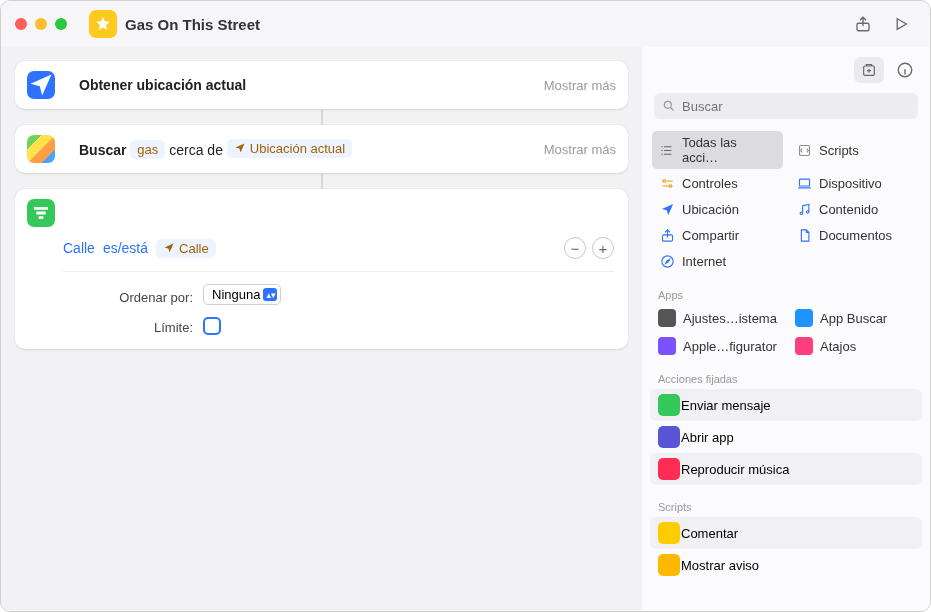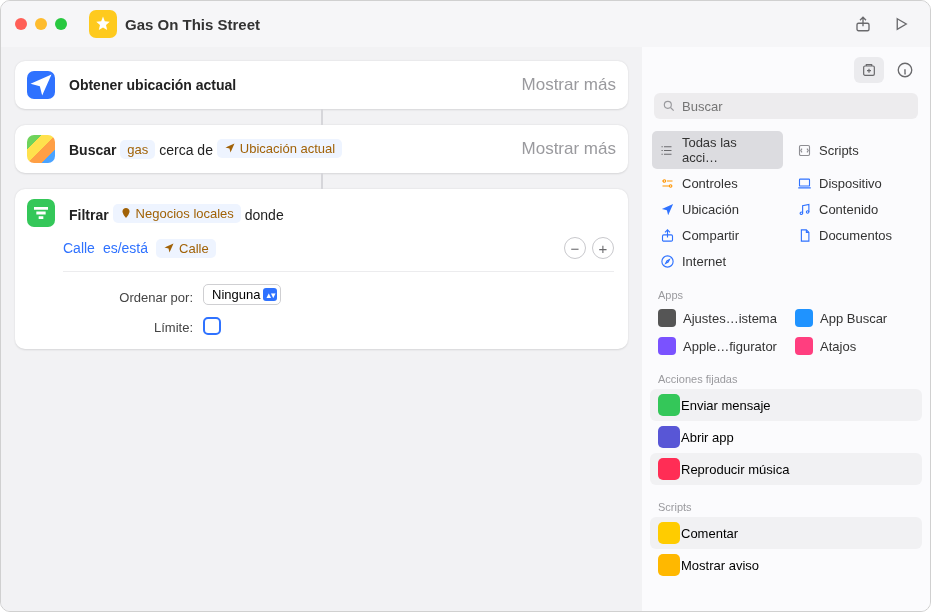--- a/index.html
+++ b/index.html
@@ -13,31 +13,31 @@
 .app-badge svg { width: 18px; height: 18px; }
 .title { font-weight: 600; font-size: 15px; color: #333; }
 .title-spacer { flex: 1; }
 .tb-btn { width: 30px; height: 26px; display: flex; align-items: center; justify-content: center; color: #6a6a6d; border-radius: 5px; }
 .tb-btn svg { width: 18px; height: 18px; }
 .body { flex: 1; display: flex; min-height: 0; }
 .editor { flex: 1; padding: 14px 14px; overflow: auto; background: #f2f2f4; }
 .connector { height: 16px; display:flex; justify-content:center; }
 .connector .bar { width: 2px; background: #d6d6da; height: 16px; }
 .card { background: #fff; border-radius: 10px; box-shadow: 0 0.5px 2px rgba(0,0,0,0.12); }
-.row { display: flex; align-items: center; padding: 10px 12px; gap: 14px; }
+.row { display: flex; align-items: center; padding: 10px 12px; gap: 24px; }
 .action-icon { width: 28px; height: 28px; border-radius: 7px; display: flex; align-items: center; justify-content: center; color: #fff; flex-shrink: 0; }
 .ic-blue { background: #2f72ff; }
 .ic-maps { background: linear-gradient(135deg,#6fd35b 0 25%,#ffe14d 25% 50%,#ff9f45 50% 75%,#4aa3ff 75%); }
 .ic-green { background: #34c759; }
 .label { font-size: 14px; color: #222; }
 .label strong { font-weight: 600; }
 .token { background: #eef4ff; color: #a16207; border-radius: 5px; padding: 2px 7px; font-size: 13px; display: inline-flex; align-items: center; gap: 4px; }
 .token svg { width: 12px; height: 12px; }
 .token-grey { color: #2f72ff; font-size: 14px; }
-.more { margin-left: auto; color: #9a9a9e; font-size: 17px; }
+.more { margin-left: auto; color: #9a9a9e; font-size: 13px; }
 .filter-body { padding: 0 14px 14px 48px; display: flex; flex-direction: column; gap: 12px; }
 .filter-line { display: flex; align-items: center; gap: 8px; }
 .filter-line .controls { margin-left: auto; display: flex; gap: 6px; }
 .circle-btn { width: 22px; height: 22px; border-radius: 50%; border: 1px solid #c8c8cc; background:#fff; display: flex; align-items:center; justify-content:center; color:#6a6a6d; font-size:15px; line-height:1; }
 .divider { height:1px; background:#ececee; }
 .form-row { display:flex; align-items:flex-end; gap:10px; }
 .form-label { font-size: 13px; color:#444; text-align:right; width: 130px; }
 .select { border:1px solid #cfcfd2; border-radius:5px; padding:2px 20px 2px 8px; font-size:13px; background:#fff; position:relative; display:inline-flex; align-items:center; }
 .select::after { content:""; position:absolute; right:3px; top:3px; bottom:3px; width:14px; background:#2f72ff; border-radius:3px; }
 .select .chev { position:absolute; right:5px; color:#fff; font-size:9px; z-index:1; display:flex; flex-direction:column; line-height:6px; }
@@ -138,30 +138,20 @@
           <div class="bar"></div>
         </div>
 
       <div class="card">
         <div class="row">
           <div class="action-icon ic-green">
             <svg viewBox="0 0 24 24" fill="none" stroke="#fff" stroke-width="2.4">
                 <path d="M6 8h12M8 12h8M10 16h4"></path>
               </svg>
           </div>
-          <span class="label">
-            <strong>Filtrar</strong>
-            <span class="token">
-              <svg viewBox="0 0 24 24" fill="currentColor">
-                  <path d="M12 2C8 2 5 5 5 9c0 5 7 13 7 13s7-8 7-13c0-4-3-7-7-7z"></path>
-                </svg>
-              <span>Negocios locales</span>
-            </span>
-            <span>donde</span>
-          </span>
         </div>
         <div class="filter-body">
           <div class="filter-line">
             <span class="token-grey">Calle</span>
             <span class="token-grey">es/está</span>
             <span class="token">
               <svg viewBox="0 0 24 24" fill="currentColor">
                   <path d="M3 11l18-8-8 18-2-8-8-2z"></path>
                 </svg>
               <span>Calle</span>

